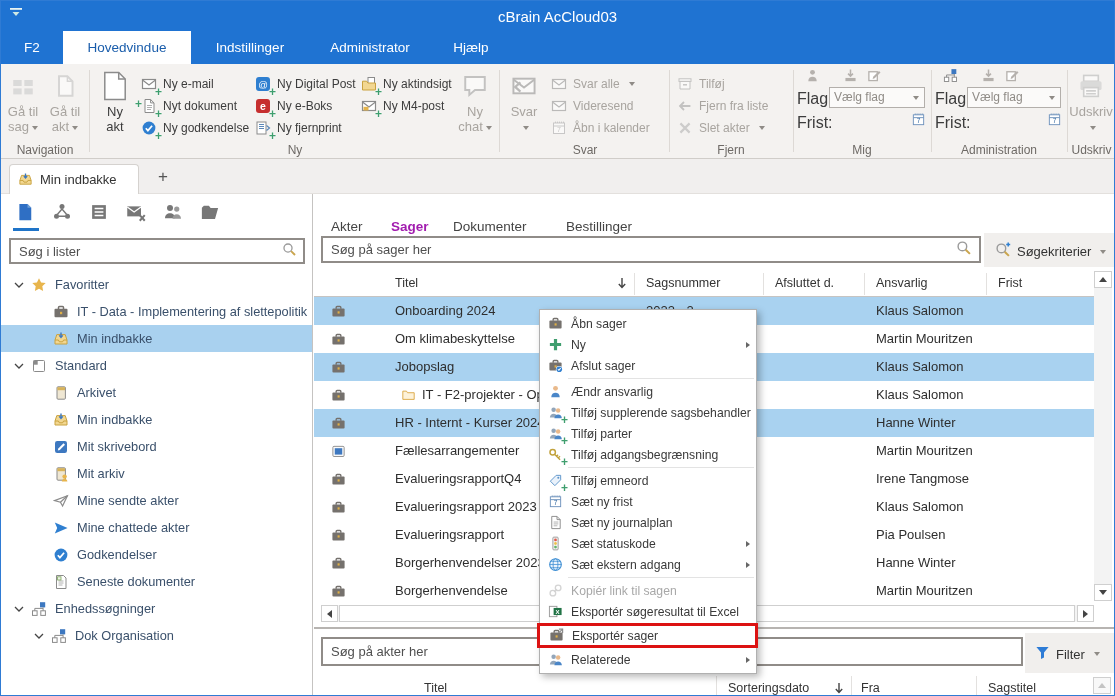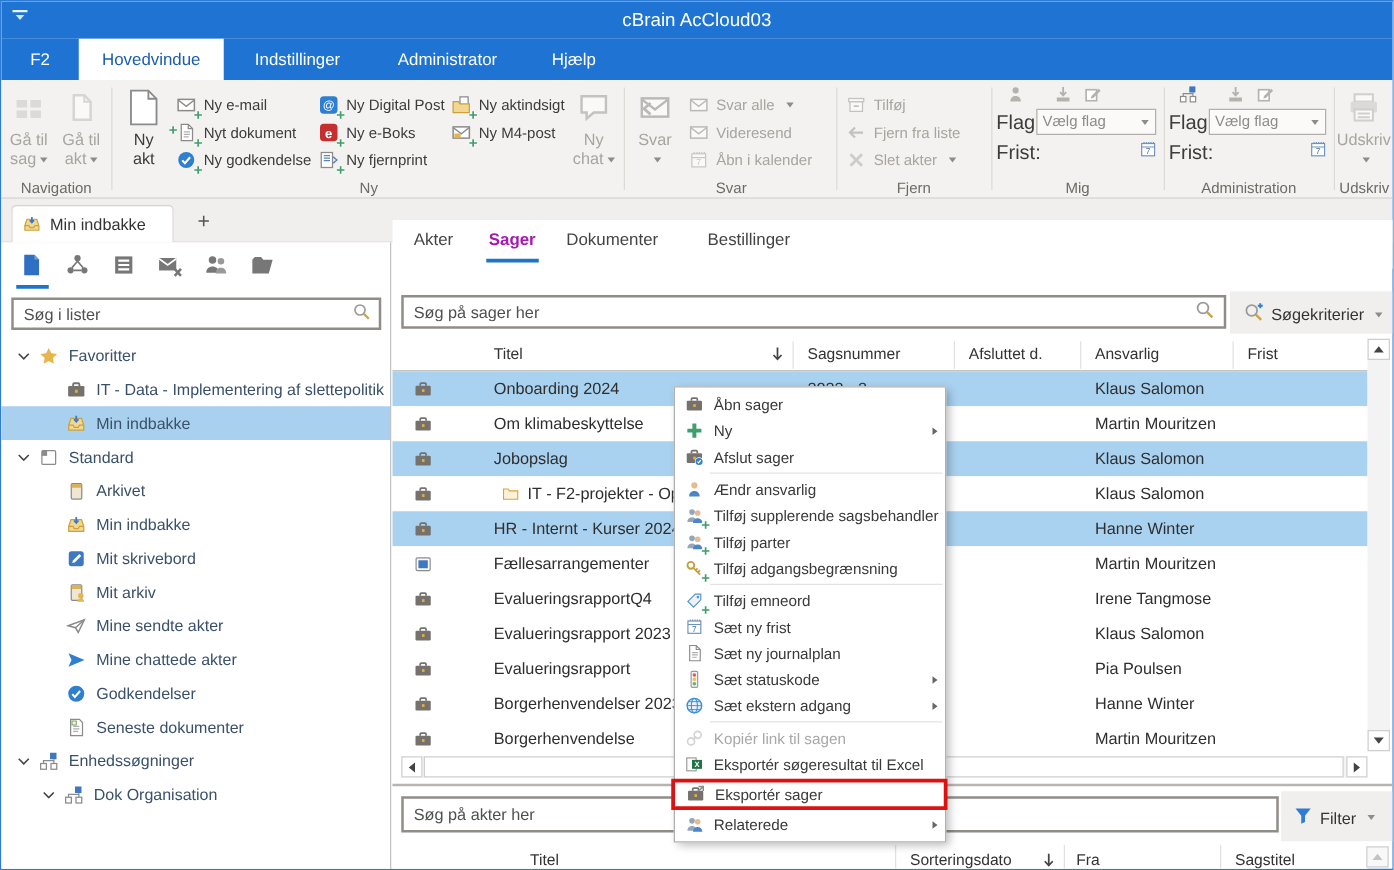--- a/index.html
+++ b/index.html
@@ -43,21 +43,21 @@
   .searchbox { position:absolute; border:2px solid #908c88; background:#fff; display:flex; align-items:center; }
   .searchbox input { border:none; outline:none; flex:1; font-family:inherit; font-size:13px; color:#333; padding:0 8px; background:transparent; min-width:0; }
   .searchbox input::placeholder { color:#4f4f4f; opacity:1; }
   .tree { position:absolute; top:77px; left:0; width:100%; }
   .trow { position:relative; height:27px; display:flex; align-items:center; font-size:12.8px; color:#3a506b; white-space:nowrap; overflow:hidden; }
   .trow.sel { background:#a9d1ef; }
   .trow .tico { width:16px; height:16px; flex:none; margin-right:8px; }
   .chev { width:12px; flex:none; margin-right:6px; display:flex; justify-content:center; }
 
   
-  .main-tabs { left:313px; top:175px; width:802px; height:39px; background:#fff; }
+  .main-tabs { left:313px; top:210px; width:802px; height:39px; background:#fff; }
   .main-tab { position:absolute; top:8px; font-size:13.5px; color:#444; }
   .main-tab.active { color:#a21caf; font-weight:bold; }
   .main-tab-underline { position:absolute; top:31px; height:3px; background:#1f74c8; }
   .gray-strip { background:#f1efed; }
   .btnflat { display:flex; align-items:center; gap:6px; font-size:13px; color:#333; }
 
   .thead { left:313px; top:270px; width:780px; height:26px; background:#fff; border-bottom:1px solid #c6c4c2; font-size:12.5px; color:#333; }
   .thead .cdiv { position:absolute; top:2px; height:22px; width:1px; background:#e3e1df; }
   .hlabel { position:absolute; top:5px; }
   .rows { left:313px; top:296px; width:780px; height:308px; }
@@ -366,21 +366,21 @@
 
   <div class="abs titlebar">
     <span>cBrain AcCloud03</span>
   </div>
   <svg class="abs qaicon" width="14" height="10">
       <use href="#i-qa"></use>
     </svg>
 
   <div class="abs menubar">
     <div class="mtab" style="width:62px">F2</div>
-    <div class="mtab active" style="width:116px">Hovedvindue</div>
+    <div class="mtab active" style="width:128px">Hovedvindue</div>
     <div class="mtab" style="width:118px">Indstillinger</div>
     <div class="mtab" style="width:122px">Administrator</div>
     <div class="mtab" style="width:80px">Hjælp</div>
   </div>
 
   <div class="abs ribbon">
 
     <div class="grp" style="left:2px;width:84px">
       <div class="rb-big dis" style="left:0;top:4px;width:40px">
         <div class="bicon">

